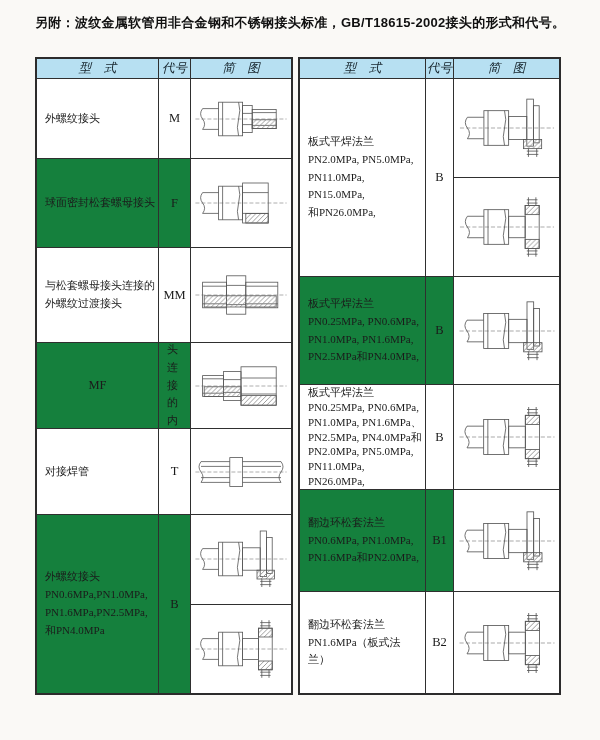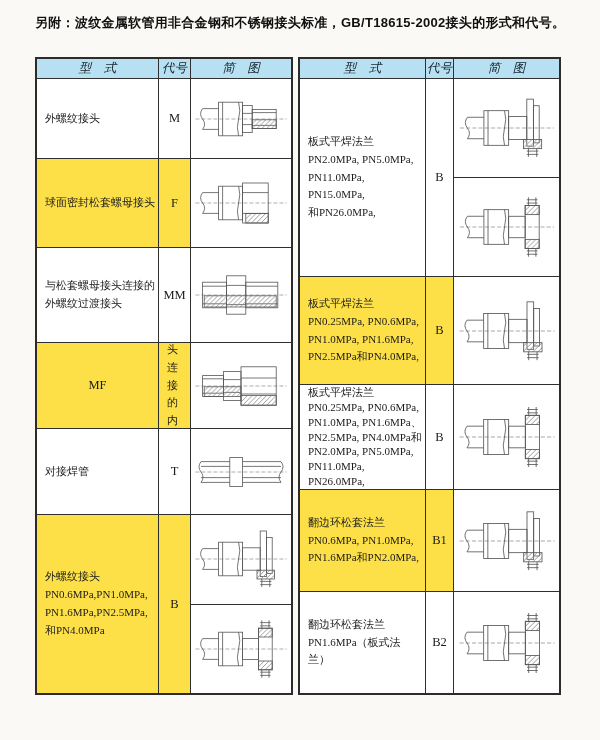--- a/index.html
+++ b/index.html
@@ -30,21 +30,21 @@
     background:#b7e0f2; display:flex; align-items:center; justify-content:center;
     font-size:12.5px; color:#15232b;font-style:italic;
   }
   .c.ty {
     display:flex; align-items:center;
     padding:4px 3px 4px 8px; font-size:11px; line-height:1.62;
     white-space:pre-line;
   }
   .c.ty.tight { line-height:1.36; }
   .c.co { display:flex; align-items:center; justify-content:center; font-size:12.5px; }
-  .c.hl { background:#fde047; }
+  .c.hl { background:#15803d; }
   .c.dgc { display:flex; align-items:center; justify-content:center; }
   .c.stack { flex-direction:column; align-items:stretch; padding:0; }
   .half { flex:1; display:flex; align-items:center; justify-content:center; }
   .half + .half { border-top:1px solid #2f2f2f; }
   .dg svg { display:block; }
   .defs-holder { position:absolute; width:0; height:0; overflow:hidden; }
 </style>
 </head>
 <body>
 

